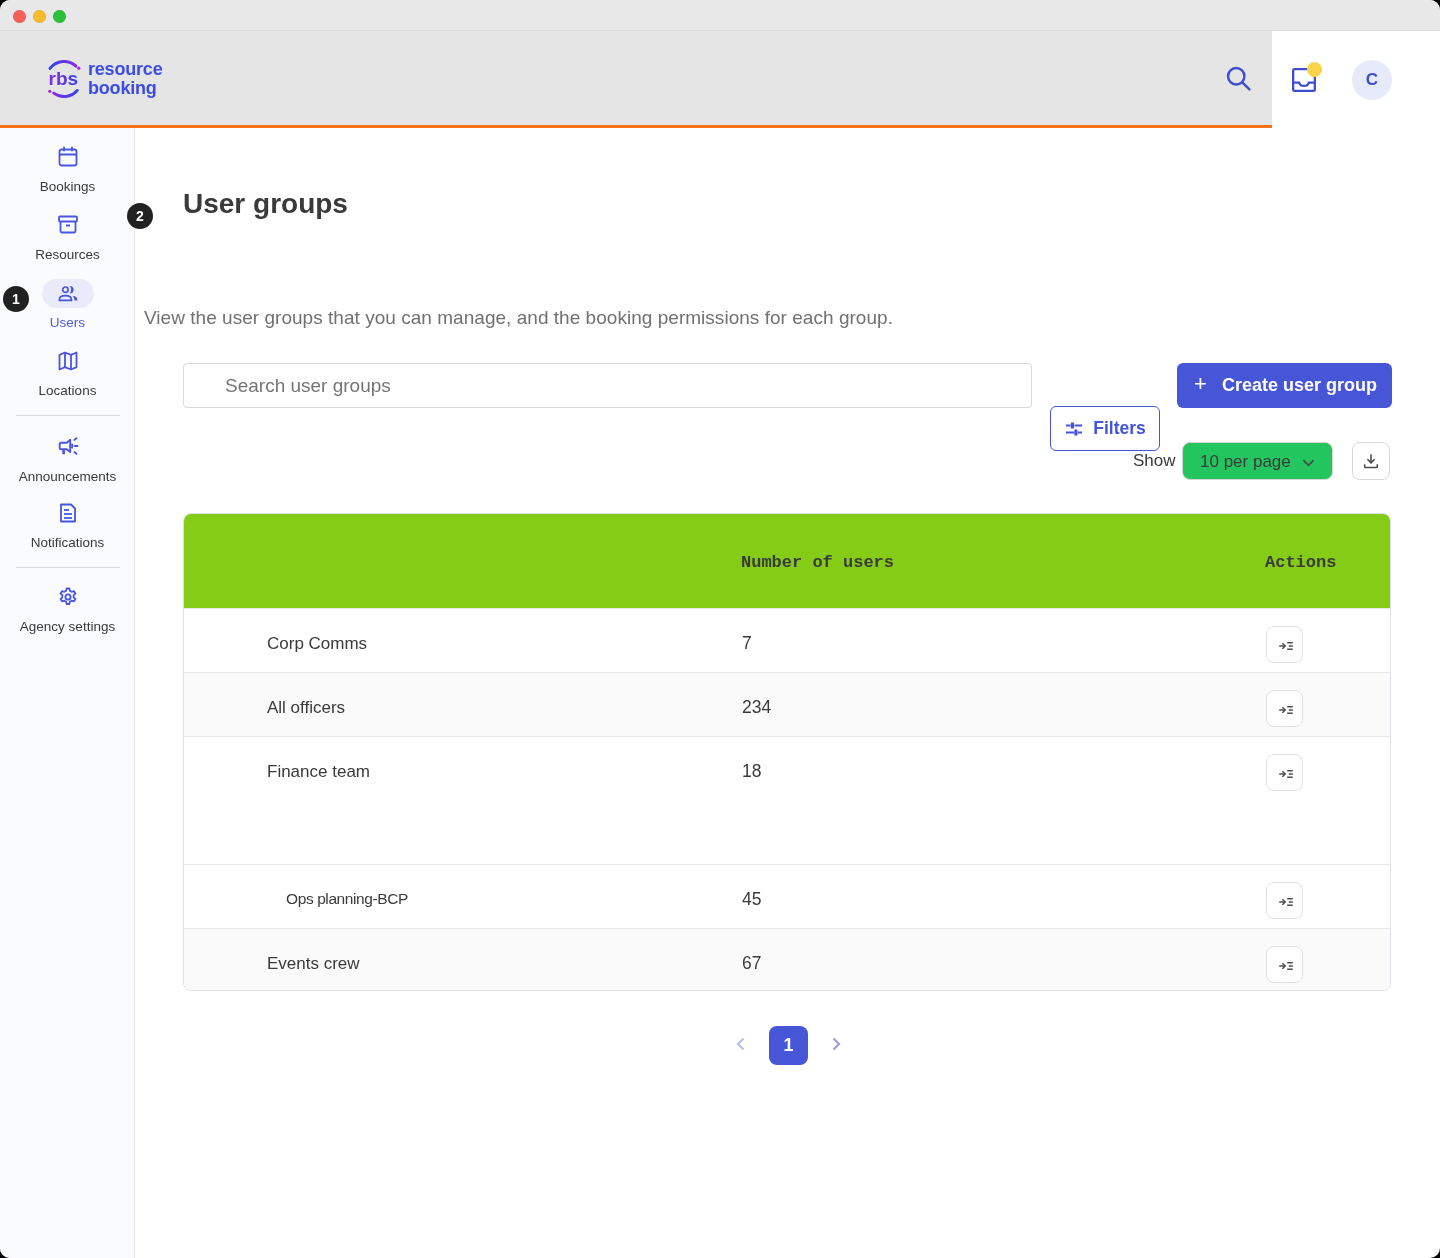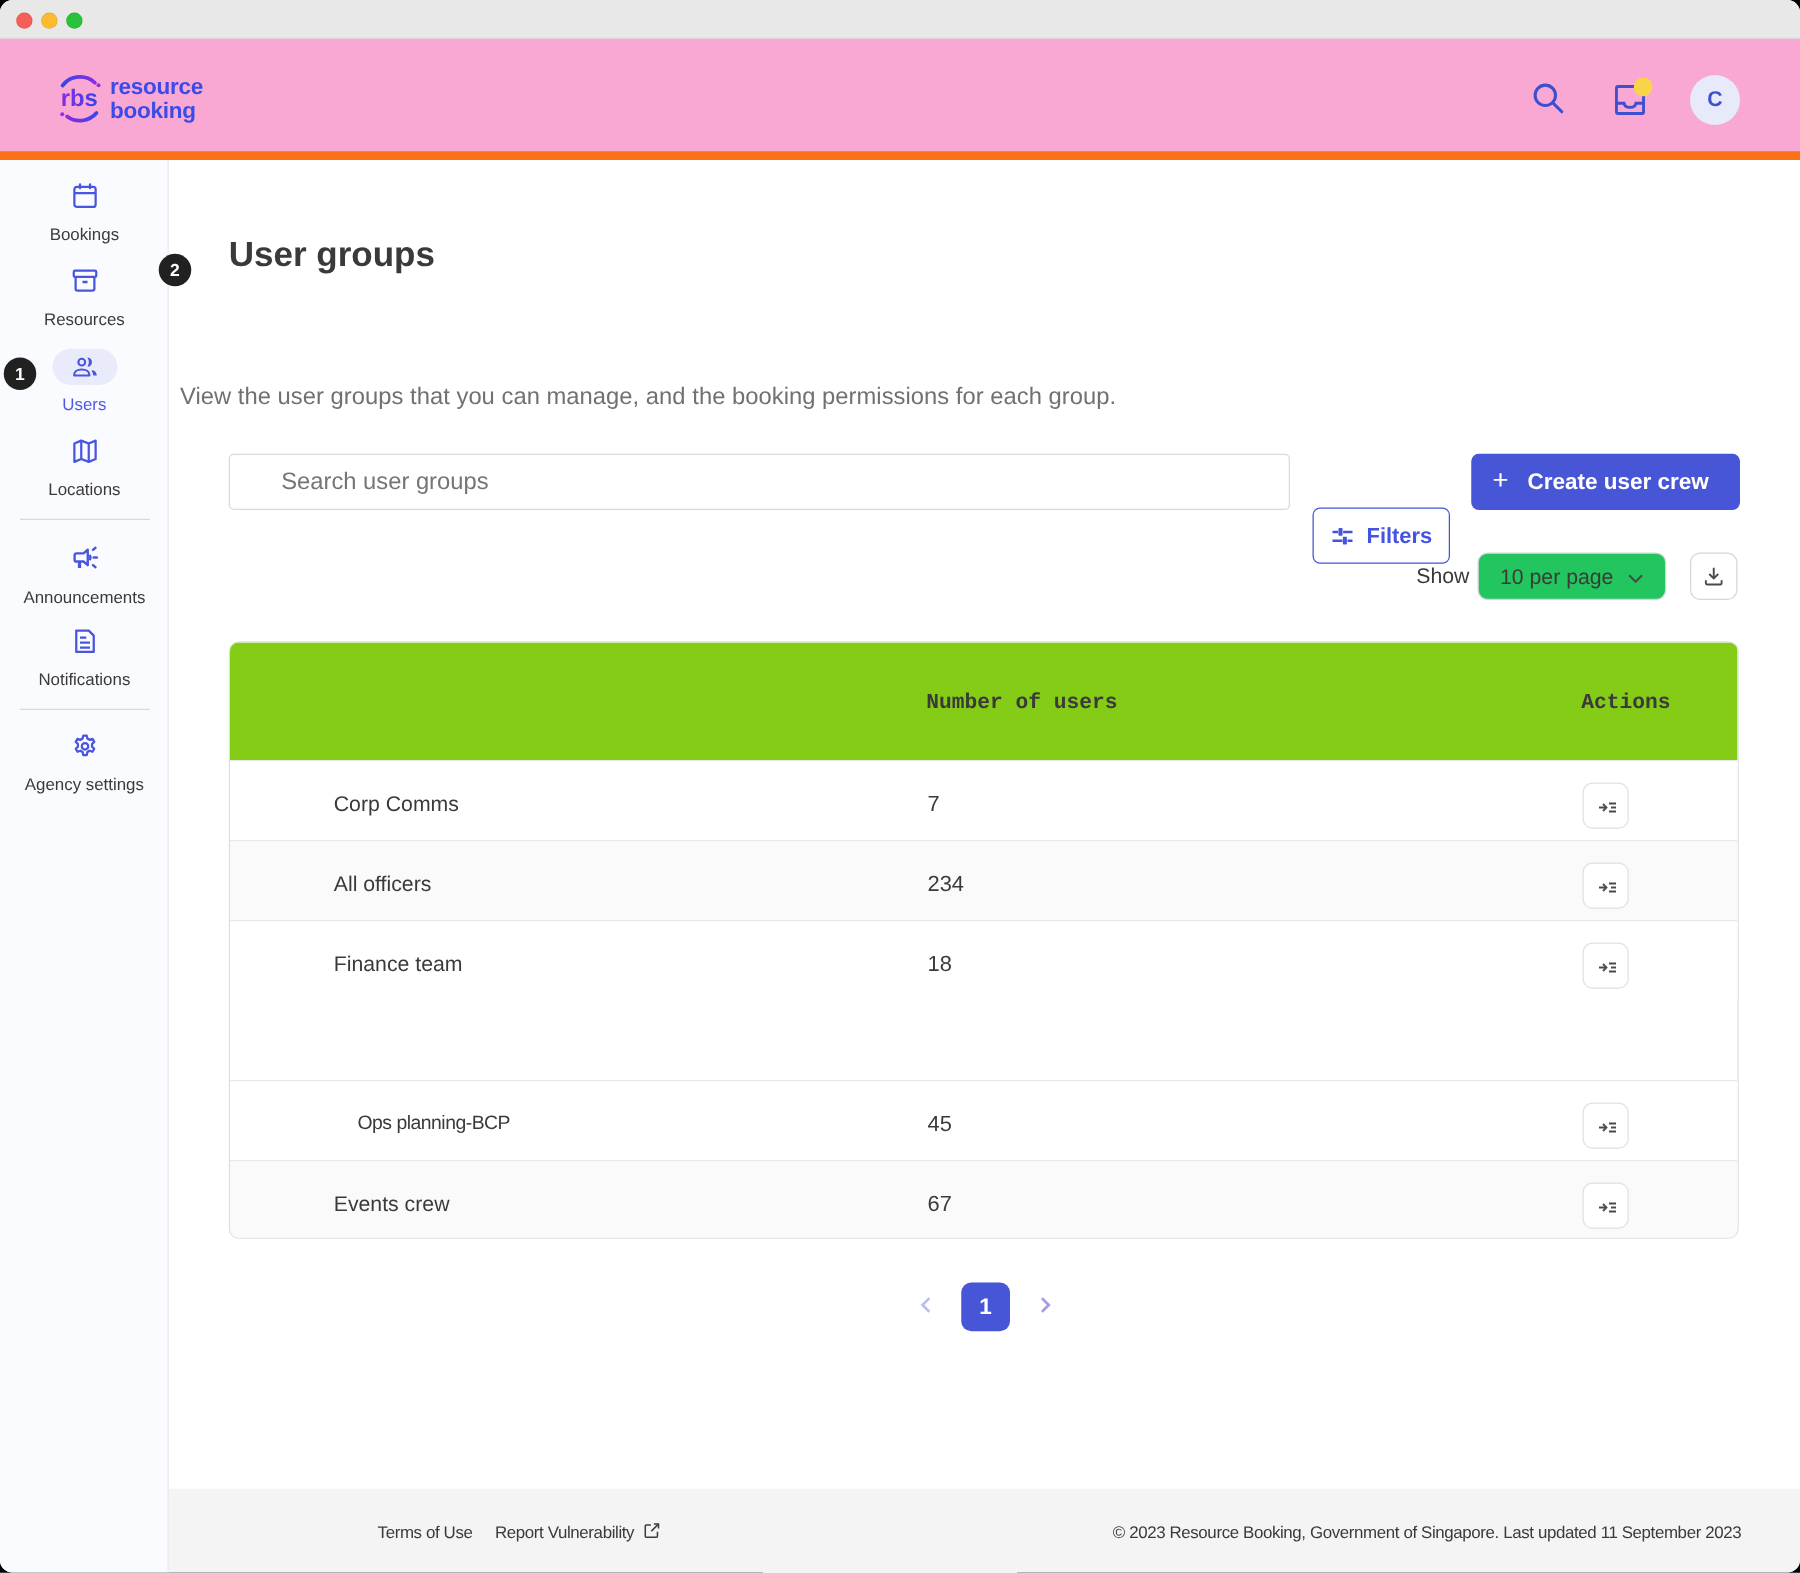--- a/index.html
+++ b/index.html
@@ -7,21 +7,21 @@
   #win { position:absolute; left:0; top:0; width:1440px; height:1258px; border-radius:10px; overflow:hidden; background:#fff; }
 
   
   #titlebar { position:absolute; left:0; top:0; width:1440px; height:31px; background:#e8e8e8; border-bottom:1px solid #dadada; }
   .tl { position:absolute; top:10px; width:13px; height:13px; border-radius:50%; }
   #tl-r { left:13px; background:#f65f57; box-shadow: inset 0 0 0 0.5px rgba(0,0,0,0.12); }
   #tl-y { left:33px; background:#fabc2e; box-shadow: inset 0 0 0 0.5px rgba(0,0,0,0.12); }
   #tl-g { left:53px; background:#2bc23b; box-shadow: inset 0 0 0 0.5px rgba(0,0,0,0.12); }
 
   
-  #header { position:absolute; left:0; top:31px; width:1440px; height:97px; background:#f9a8d4; border-bottom:7px solid #f97316; }
+  #header { position:absolute; left:0; top:31px; width:1272px; height:97px; background:#e5e5e5; border-bottom:3px solid #f97316; }
   
   #logotext { position:absolute; left:88px; top:29px; font-size:18px; font-weight:bold; color:#3b4be8; line-height:19.3px; letter-spacing:-0.2px; }
   #avatar { position:absolute; left:1352px; top:28.5px; width:40px; height:40px; border-radius:50%; background:#e7eafa; color:#3d4fd0; font-weight:bold; font-size:17px; text-align:center; line-height:40px; }
   #ico-search { position:absolute; left:1224px; top:33px; }
   #ico-inbox { position:absolute; left:1291px; top:36px; }
   #inbox-dot { position:absolute; left:1307px; top:31px; width:15px; height:15px; border-radius:50%; background:#f9d348; }
 
   
   #sidebar { position:absolute; left:0; top:128px; width:135px; height:1130px; background:#fafbfe; border-right:1px solid #e7e7ed; z-index:5; }
   .nav { position:absolute; left:0; width:135px; text-align:center; }
@@ -131,21 +131,21 @@
         <line x1="2" y1="6.5" x2="6.5" y2="6.5"></line>
         <line x1="10.5" y1="6.5" x2="18" y2="6.5"></line>
         <rect x="6.8" y="3.4" width="3.2" height="6.2" rx="0.6" fill="#4353df" stroke="none"></rect>
         <line x1="2" y1="13.5" x2="10" y2="13.5"></line>
         <line x1="14" y1="13.5" x2="18" y2="13.5"></line>
         <rect x="10.3" y="10.4" width="3.2" height="6.2" rx="0.6" fill="#4353df" stroke="none"></rect>
       </svg><span>Filters</span>
     </button>
     <div id="btn-create">
         <span id="plus">+</span>
-        <span id="ctext">Create user crew</span>
+        <span id="ctext">Create user group</span>
       </div>
 
     <div id="show-lbl">Show</div>
     <div id="show-sel">
       <div class="t">10 per page</div>
       <svg width="15" height="15" viewBox="0 0 16 16" fill="none" stroke="#4a4a4a" stroke-width="1.8">
           <path d="M2.5 5.5 L8 11 L13.5 5.5"></path>
         </svg>
     </div>
     <div id="btn-dl">
@@ -230,31 +230,20 @@
 
     <div id="pg-prev"><svg width="16" height="16" viewBox="0 0 16 16" fill="none" stroke="#b7c0f2" stroke-width="2.2">
           <path d="M10.5 2.5 L5 8 L10.5 13.5"></path>
         </svg></div>
     <div id="pg1">1</div>
     <div id="pg-next"><svg width="16" height="16" viewBox="0 0 16 16" fill="none" stroke="#a89bdf" stroke-width="2.2">
           <path d="M5.5 2.5 L11 8 L5.5 13.5"></path>
         </svg></div>
   </div>
 
-  <div id="footer">
-    <div id="frag">Terms of Use</div>
-    <div class="ft" style="left:396px;">Report Vulnerability
-      <svg width="13" height="13" viewBox="0 0 16 16" fill="none" stroke="#3a3a3a" stroke-width="1.5" style="vertical-align:-1px;margin-left:4px;">
-        <path d="M13.5 9 v4.5 a1 1 0 0 1 -1 1 h-10 a1 1 0 0 1 -1-1 v-10 a1 1 0 0 1 1-1 H7"></path>
-        <path d="M10 1.5 h4.5 V6"></path>
-        <path d="M14 2 L7.5 8.5"></path>
-      </svg>
-    </div>
-    <div class="ft" style="right:47px;">© 2023 Resource Booking, Government of Singapore. Last updated 11 September 2023</div>
-  </div>
 
   <div id="sidebar">
     <div class="nav" style="top:17px;">
       <svg width="24" height="24" viewBox="0 0 24 24" fill="none" stroke="#4a55df" stroke-width="1.8">
         <rect x="3.5" y="4.5" width="17" height="16" rx="2"></rect>
         <line x1="3.5" y1="9.5" x2="20.5" y2="9.5"></line>
         <line x1="8" y1="2.5" x2="8" y2="5.5" stroke-linecap="round"></line>
         <line x1="16" y1="2.5" x2="16" y2="5.5" stroke-linecap="round"></line>
       </svg>
       <span class="lbl">Bookings</span>

